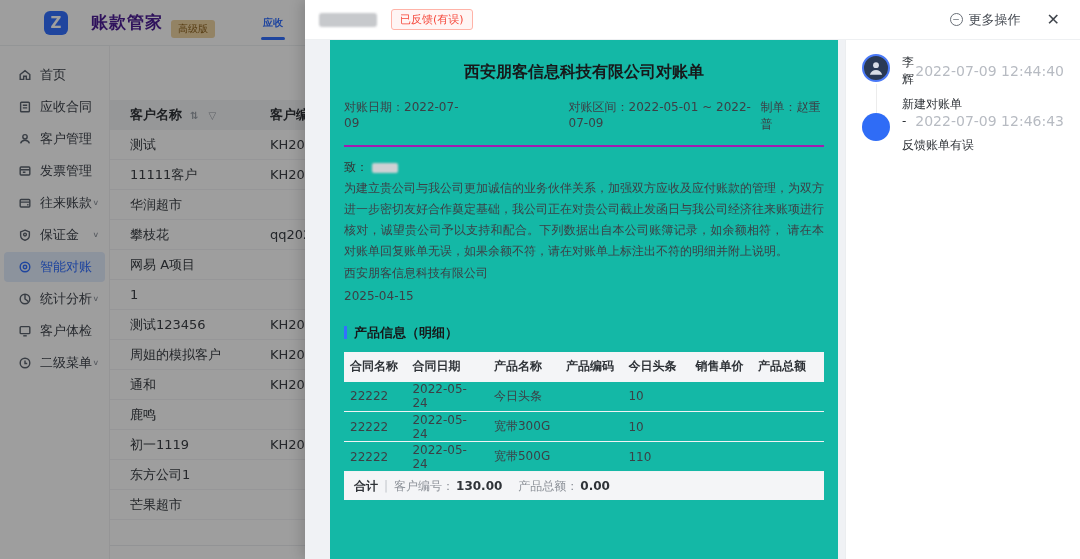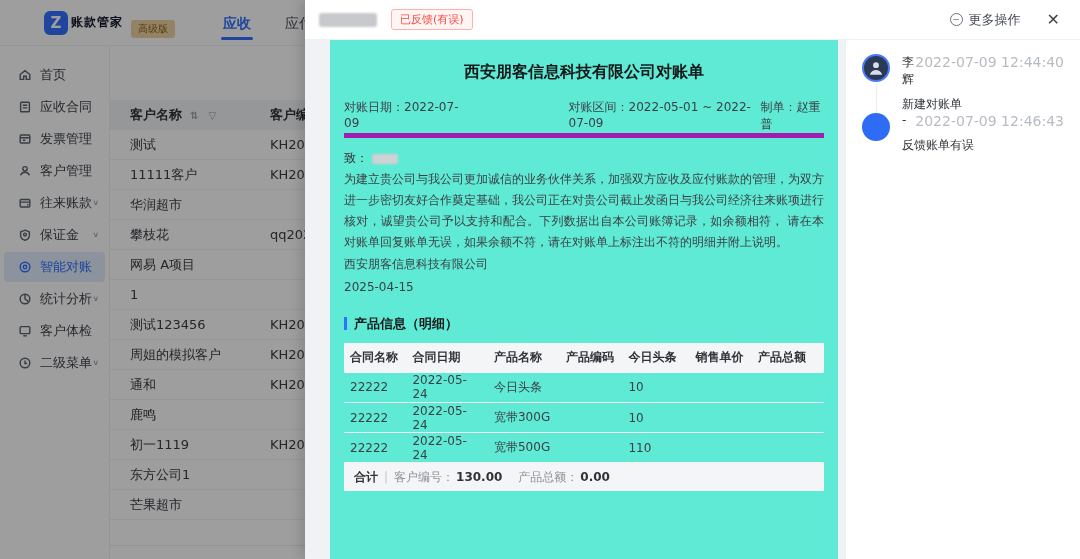--- a/index.html
+++ b/index.html
@@ -3,24 +3,24 @@
 <meta charset="utf-8">
 <style>
   * { margin:0; padding:0; box-sizing:border-box; }
   html,body { width:1080px; height:559px; overflow:hidden; }
   body { font-family:"DejaVu Sans","Liberation Sans",sans-serif; font-size:13px; color:#333; background:#fff; position:relative; }
 
   
   .app { position:absolute; inset:0; background:#fff; }
   .topbar { height:46px; border-bottom:1px solid #eef0f2; display:flex; align-items:center; padding:0 18px 0 44px; background:#fff; }
   .logo-mark { width:24px; height:24px; background:#3370ff; border-radius:6px; color:#fff; font-weight:bold; font-size:15px; display:flex; align-items:center; justify-content:center; }
-  .brand-name { color:#0f172a; font-size:12px; font-weight:bold; margin-left:3px; letter-spacing:1px; }
+  .brand-name { color:#4c1d95; font-size:17px; font-weight:bold; margin-left:23px; letter-spacing:1px; }
   .brand-badge { margin-left:8px; background:#eed3a2; color:#8d6420; font-size:10px; padding:2px 7px; border-radius:3px;margin-top:12px; }
   .nav { display:flex; margin-left:48px; gap:34px; height:46px; align-items:center; }
-  .nav-tab { color:#454a52; font-size:14px; position:relative; height:46px; line-height:46px; cursor:pointer; white-space:nowrap; }
+  .nav-tab { color:#454a52; font-size:10px; position:relative; height:46px; line-height:46px; cursor:pointer; white-space:nowrap; }
   .nav-tab.active { color:#3370ff; font-weight:bold; }
   .nav-tab.active:after { content:""; position:absolute; left:-2px; right:-2px; bottom:6px; height:3px; border-radius:2px; background:#3370ff; }
 
   .sidebar { position:absolute; top:46px; left:0; bottom:0; width:110px; background:#fff; border-right:1px solid #f0f1f3; padding-top:12px; }
   .side-item { display:flex; align-items:center; height:30px; margin:2px 4px; padding:0 6px 0 14px; border-radius:4px; color:#3f444c; font-size:13px; cursor:pointer; }
   .side-item svg { width:14px; height:14px; margin-right:8px; stroke:#5b636e; fill:none; stroke-width:1.6; flex:none; }
   .side-item .chev { margin-left:auto; font-size:9px; color:#8a9099; transform:scaleY(.8); }
   .side-item.active { background:#e3edfd; color:#3370ff; }
   .side-item.active svg { stroke:#3370ff; }
 
@@ -39,23 +39,23 @@
   .drawer-top { height:40px; background:#fff; border-bottom:1px solid #eef0f2; display:flex; align-items:center; padding:0 20px 0 14px; flex:none; }
   .censor-blob { width:58px; height:14px; border-radius:3px; background:#c7c9cc; filter:blur(1px); }
   .status-badge { margin-left:14px; font-size:11px; color:#f5483b; border:1px solid #ffb3a8; background:#fff5f4; border-radius:3px; padding:2px 8px; white-space:nowrap; }
   .drawer-top-right { margin-left:auto; display:flex; align-items:center; gap:26px; color:#454a52; }
   .more-action { display:flex; align-items:center; gap:6px; font-size:13px; cursor:pointer; }
   .more-circle { width:13px; height:13px; border:1px solid #6a7078; border-radius:50%; display:flex; align-items:center; justify-content:center; font-size:9px; line-height:1; color:#6a7078; }
   .close-x { font-size:16px; color:#40454c; cursor:pointer; }
 
   .drawer-body { flex:1; display:flex; overflow:hidden; }
   .doc-wrap { flex:1; padding:0 7px 0 25px; overflow:hidden; }
-  .doc-card { background:#5eead4; height:100%; padding:16px 14px; }
+  .doc-card { background:#14b8a6; height:100%; padding:16px 14px; }
   .doc-title { text-align:center; font-size:16px; font-weight:bold; color:#17181a; margin:6px 0 16px; }
-  .doc-meta { display:flex; font-size:12px; color:#3c4046; border-bottom:5px solid #a21caf; }
+  .doc-meta { display:flex; font-size:12px; color:#3c4046; padding-bottom:12px; border-bottom:2px solid #a21caf; }
   .doc-meta .m2 { margin-left:110px; }
   .doc-meta .m3 { margin-left:auto; }
   .doc-salutation { font-size:12px; margin-top:12px; display:flex; align-items:center; }
   .salut-blob { width:26px; height:10px; margin-left:4px; background:#cfd1d4; border-radius:2px; filter:blur(1px); }
   .doc-body { font-size:12px; line-height:1.75; margin-top:2px; color:#3c4046; text-align:justify; }
   .doc-sign { font-size:12px; text-align:left; line-height:1.9; color:#3c4046; }
 
   .section-head { display:flex; align-items:center; margin:16px 0 10px; }
   .section-bar { width:3px; height:13px; background:#3370ff; margin-right:7px; }
   .section-title { font-size:13px; font-weight:bold; color:#17181a;font-family:Liberation Serif, serif; }
@@ -69,21 +69,21 @@
   .prod-summary .lab { color:#8c9198; }
   .prod-summary .val { color:#2f3338; font-weight:bold; margin-right:16px; margin-left:2px; }
 
   .timeline-panel { width:235px; background:#fff; border-left:1px solid #eceef0; padding:14px 16px; flex:none; }
   .tl-entry { position:relative; padding-left:40px; min-height:58px; }
   .tl-line { position:absolute; left:14px; top:30px; bottom:-2px; width:1px; background:#ececec; }
   .tl-avatar { position:absolute; left:0; top:0; width:28px; height:28px; border-radius:50%; display:flex; align-items:center; justify-content:center; overflow:hidden; }
   .tl-avatar.photo { background:#2a3a55; border:2px solid #4a79f7; }
   .tl-avatar.photo svg { width:18px; height:18px; fill:#d8dde6; }
   .tl-avatar.blue { background:#2f6cf6; }
-  .tl-row1 { display:flex; font-size:12px; }
+  .tl-row1 { display:flex; align-items:center; font-size:12px; }
   .tl-name { color:#2f3338; font-weight:500; }
   .tl-time { margin-left:auto; color:#b7bbc2; font-size:14px; white-space:nowrap; }
   .tl-action { font-size:12px; color:#2f3338; margin-top:8px; }
 </style>
 </head>
 <body>
 
 <div class="app">
   <div class="topbar">
     <div class="logo-mark">Z</div>
@@ -106,31 +106,31 @@
     </div>
     <div class="side-item">
       <svg viewBox="0 0 16 16">
           <rect x="3" y="2.5" width="10" height="11" rx="1"></rect>
           <path d="M5.5 6h5M5.5 9h5"></path>
         </svg>
       <span>应收合同</span>
     </div>
     <div class="side-item">
       <svg viewBox="0 0 16 16">
+          <circle cx="8" cy="5.5" r="2.5"></circle>
+          <path d="M3 13c.7-2.4 2.6-3.5 5-3.5S12.3 10.6 13 13"></path>
+        </svg>
+      <span>客户管理</span>
+    </div>
+    <div class="side-item">
+      <svg viewBox="0 0 16 16">
           <rect x="2.5" y="3.5" width="11" height="9" rx="1"></rect>
           <path d="M2.5 6.5h11M5.5 9.5h3"></path>
         </svg>
       <span>发票管理</span>
-    </div>
-    <div class="side-item">
-      <svg viewBox="0 0 16 16">
-          <circle cx="8" cy="5.5" r="2.5"></circle>
-          <path d="M3 13c.7-2.4 2.6-3.5 5-3.5S12.3 10.6 13 13"></path>
-        </svg>
-      <span>客户管理</span>
     </div>
     <div class="side-item">
       <svg viewBox="0 0 16 16">
           <rect x="2.5" y="4" width="11" height="8.5" rx="1"></rect>
           <path d="M2.5 7h11M10.5 10h1.5"></path>
         </svg>
       <span>往来账款</span>
       <span class="chev">∨</span>
     </div>
     <div class="side-item">

